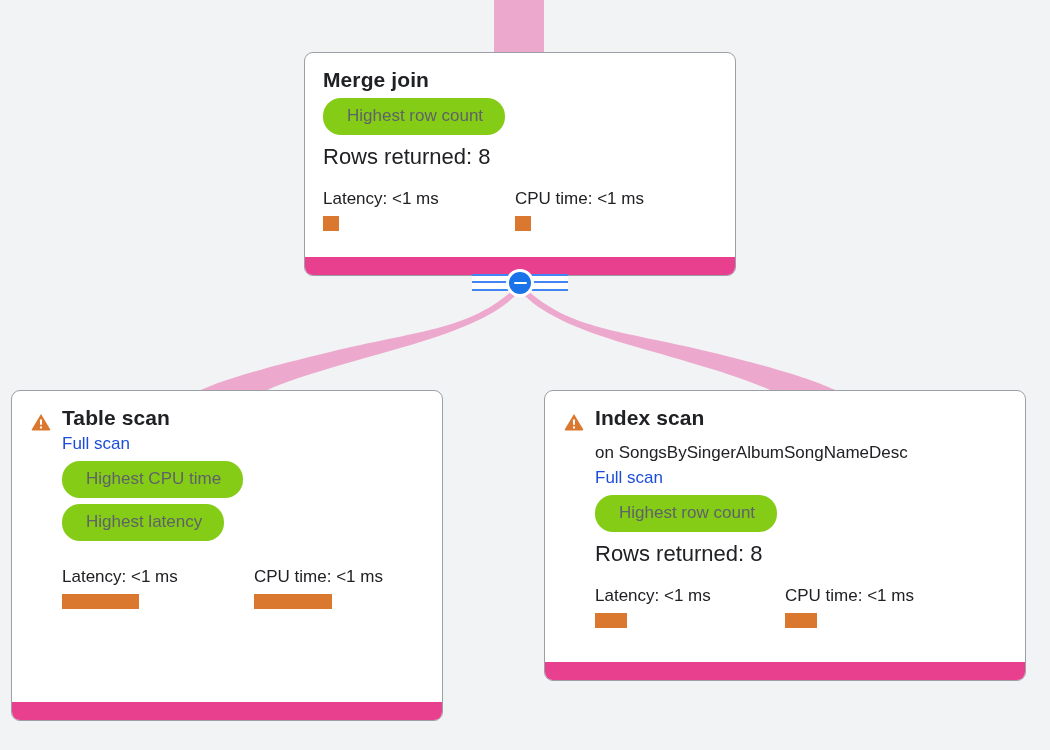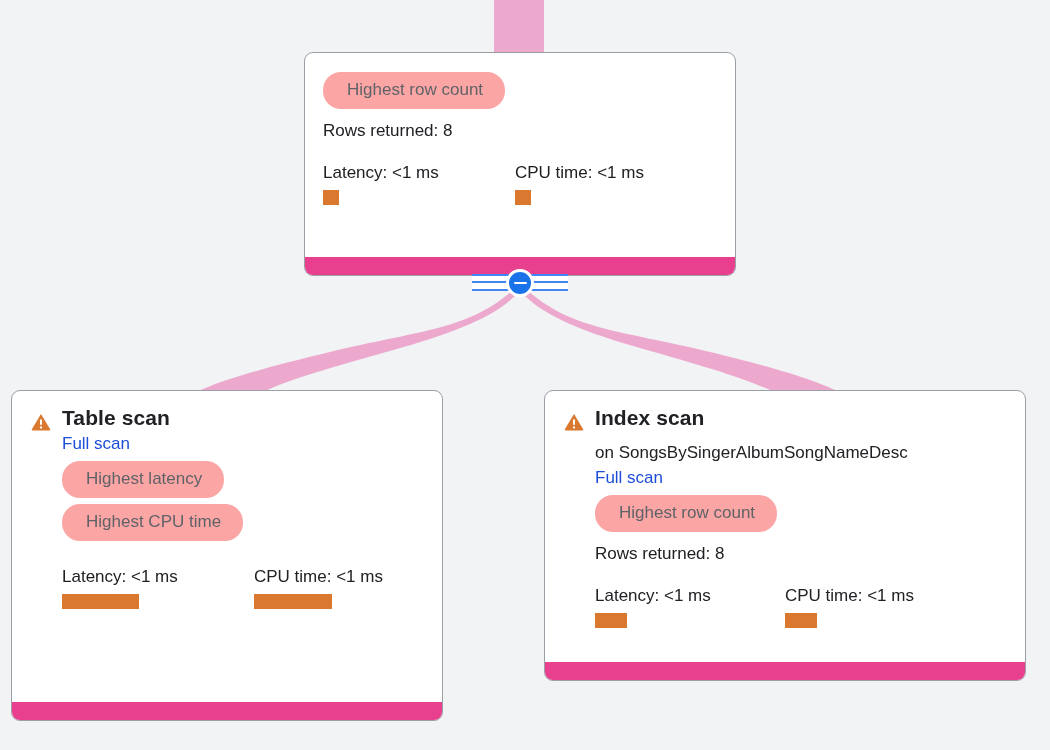--- a/index.html
+++ b/index.html
@@ -86,32 +86,32 @@
     line-height: 25px;
     white-space: nowrap;
   }
 
   
   .chips {
     margin-top: 5px;
   }
   .chip {
     display: inline-block;
-    background: #fca5a5;
+    background: #84cc16;
     color: #5f6368;
     font-size: 17px;
     line-height: 20px;
     padding: 8px 22px 9px 24px;
     border-radius: 18px;
     margin-bottom: 6px;
   }
   .chip-row { display: block; }
 
   .rows-returned {
-    font-size: 17px;
+    font-size: 22px;
     color: #202124;
     line-height: 24px;
     margin-top: 4px;
     white-space: nowrap;
   }
 
   
   .metrics {
     display: flex;
     margin-top: 20px;
@@ -197,20 +197,25 @@
              C 570 330, 620 330, 710 352
              C 785 370, 820 382, 848 396
              L 782 396
              C 752 380, 710 368, 640 348
              C 570 328, 540 312, 521 292
              Z"></path>
   </svg>
 
   <div class="node" id="node-merge-join" style="left:304px; top:52px; width:432px; height:224px;">
     <div class="node-body">
+      <div class="node-head">
+        <div class="head-texts">
+          <div class="node-title">Merge join</div>
+        </div>
+      </div>
 
       <div class="chips">
         <span class="chip-row">
           <span class="chip">Highest row count</span>
         </span>
       </div>
 
       <div class="rows-returned">Rows returned: 8</div>
 
       <div class="metrics">
@@ -242,24 +247,24 @@
                    A1.6 1.6 0 0 1 1.7 20.4 Z" fill="#d9782e"></path>
           <rect x="10.9" y="9" width="2.2" height="6.2" rx="1.1" fill="#ffffff"></rect>
           <circle cx="12" cy="18" r="1.25" fill="#ffffff"></circle>
         </svg>
         <div class="head-texts">
           <div class="node-title">Table scan</div>
           <div class="node-sub2">Full scan</div>
 
           <div class="chips">
             <span class="chip-row">
-              <span class="chip">Highest latency</span>
+              <span class="chip">Highest CPU time</span>
             </span>
             <span class="chip-row">
-              <span class="chip">Highest CPU time</span>
+              <span class="chip">Highest latency</span>
             </span>
           </div>
 
 
           <div class="metrics">
             <div style="width:192px;">
               <div class="metric-label">Latency: &lt;1 ms</div>
               <div class="metric-bar" style="width:77px;"></div>
             </div>
             <div>

